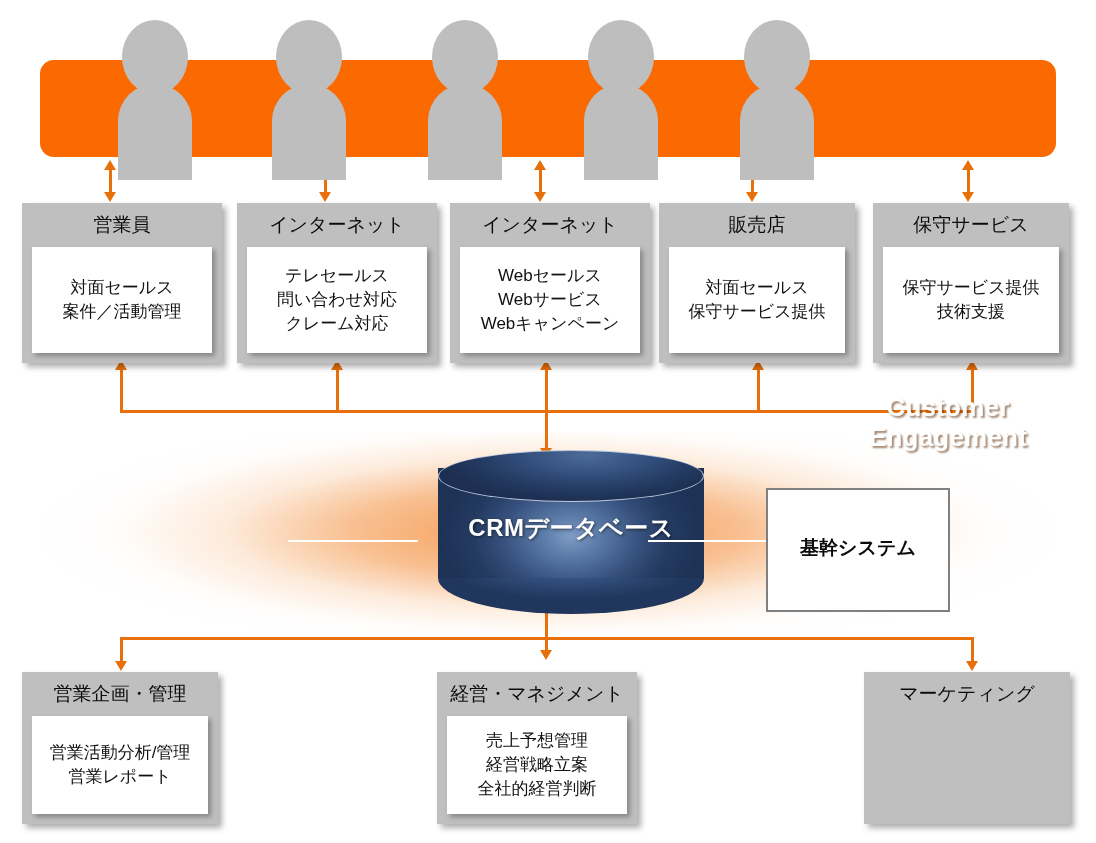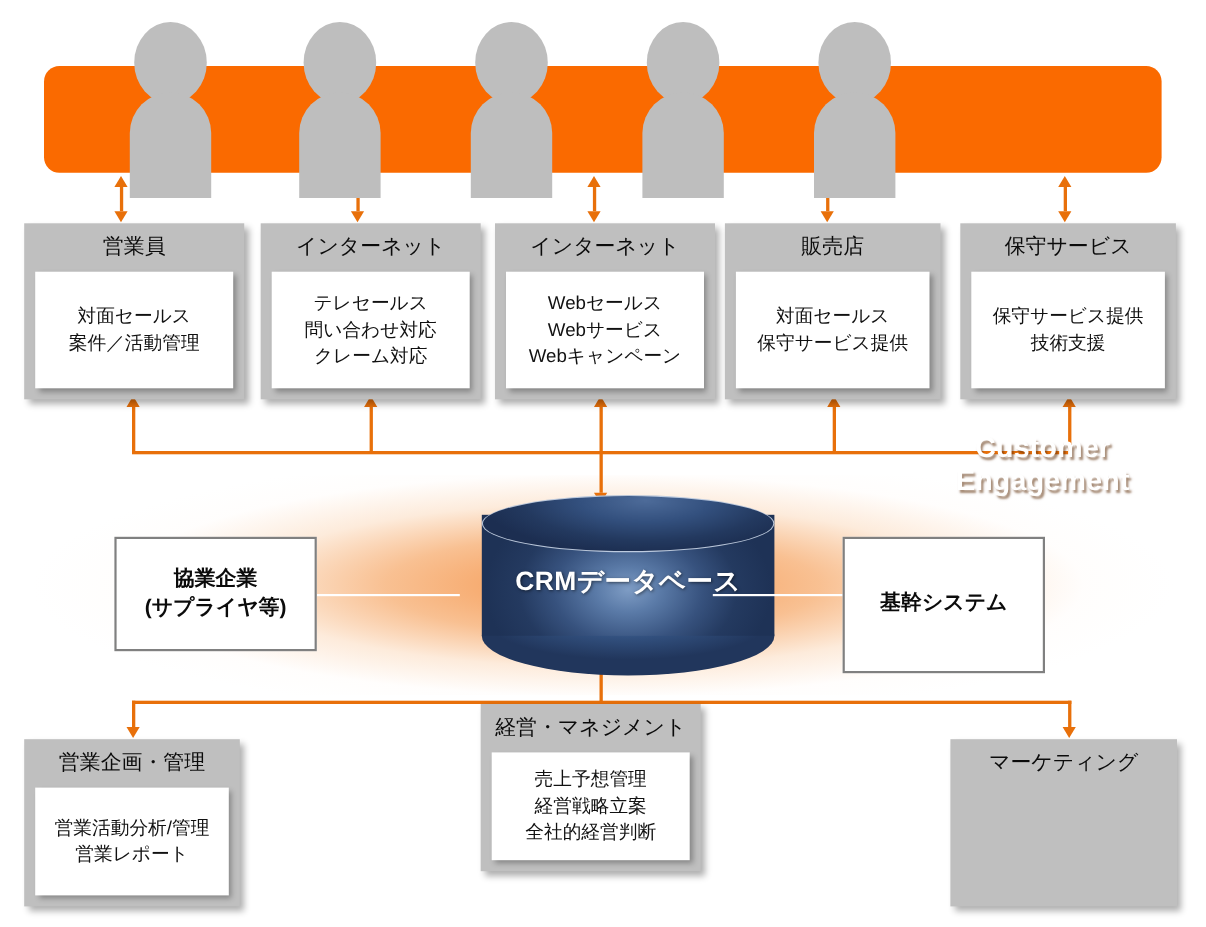--- a/index.html
+++ b/index.html
@@ -283,24 +283,20 @@
 
   <div class="hline" style="left:120px;top:410px;width:854px;"></div>
 
   <div class="arrow-up" style="left:540px;top:360px;"></div>
   <div class="vline" style="left:545px;top:370px;height:78px;"></div>
   <div class="arrow-down" style="left:540px;top:448px;"></div>
 
   <div class="wline" style="left:288px;top:540px;width:130px;"></div>
   <div class="wline" style="left:648px;top:540px;width:140px;"></div>
 
-  <div class="sidebox" style="left:104px;top:488px;width:184px;height:104px;">
-    <span>協業企業
-(サプライヤ等)</span>
-  </div>
   <div class="sidebox" style="left:766px;top:488px;width:184px;height:124px;font-family:Liberation Mono, monospace;">
     <span>基幹システム</span>
   </div>
 
   <div id="cyl">
     <div class="cyl-bottom"></div>
     <div class="cyl-body"></div>
     <div class="cyl-top"></div>
     <div id="cyl-label">CRMデータベース</div>
   </div>
@@ -314,21 +310,21 @@
   <div class="vline" style="left:120px;top:637px;height:24px;"></div>
   <div class="arrow-down" style="left:115px;top:661px;"></div>
   <div class="vline" style="left:971px;top:637px;height:24px;"></div>
   <div class="arrow-down" style="left:966px;top:661px;"></div>
 
   <div class="card" style="left:22px;top:672px;width:196px;height:152px;">
     <div class="card-title">営業企画・管理</div>
     <div class="card-body">営業活動分析/管理
 営業レポート</div>
   </div>
-  <div class="card" style="left:437px;top:640px;width:200px;height:152px;">
+  <div class="card" style="left:437px;top:672px;width:200px;height:152px;">
     <div class="card-title">経営・マネジメント</div>
     <div class="card-body">売上予想管理
 経営戦略立案
 全社的経営判断</div>
   </div>
   <div class="card" style="left:864px;top:672px;width:206px;height:152px;">
     <div class="card-title">マーケティング</div>
   </div>
 
 </div>

